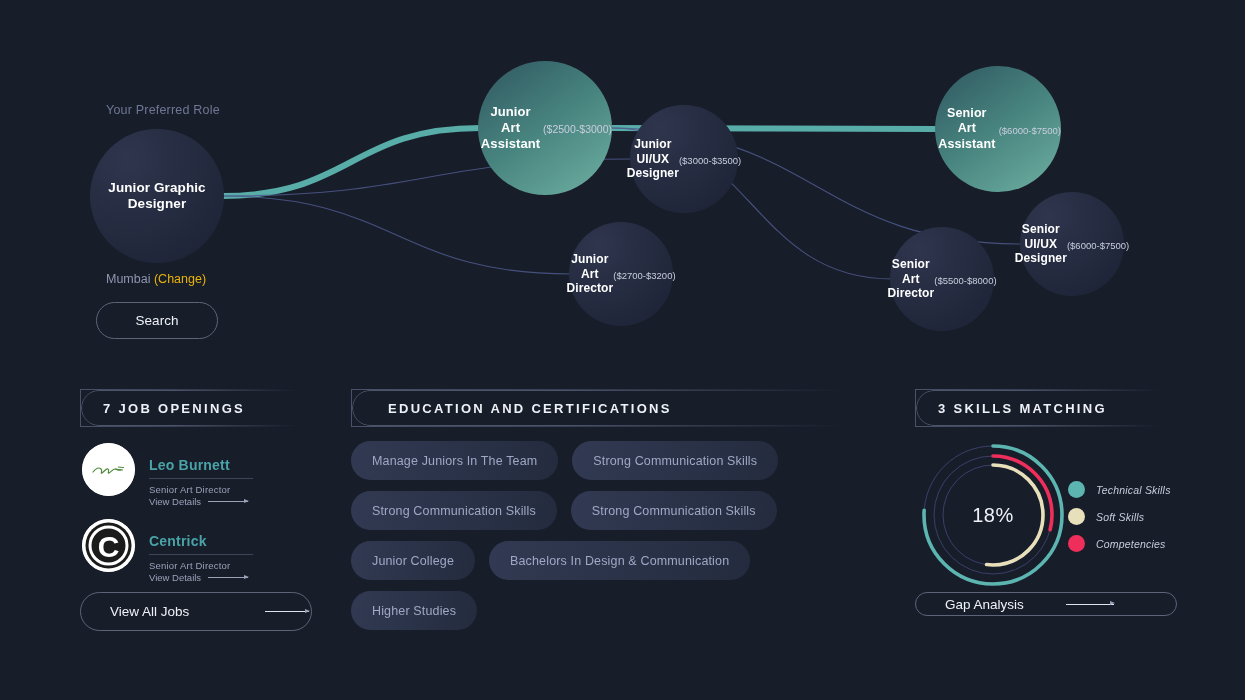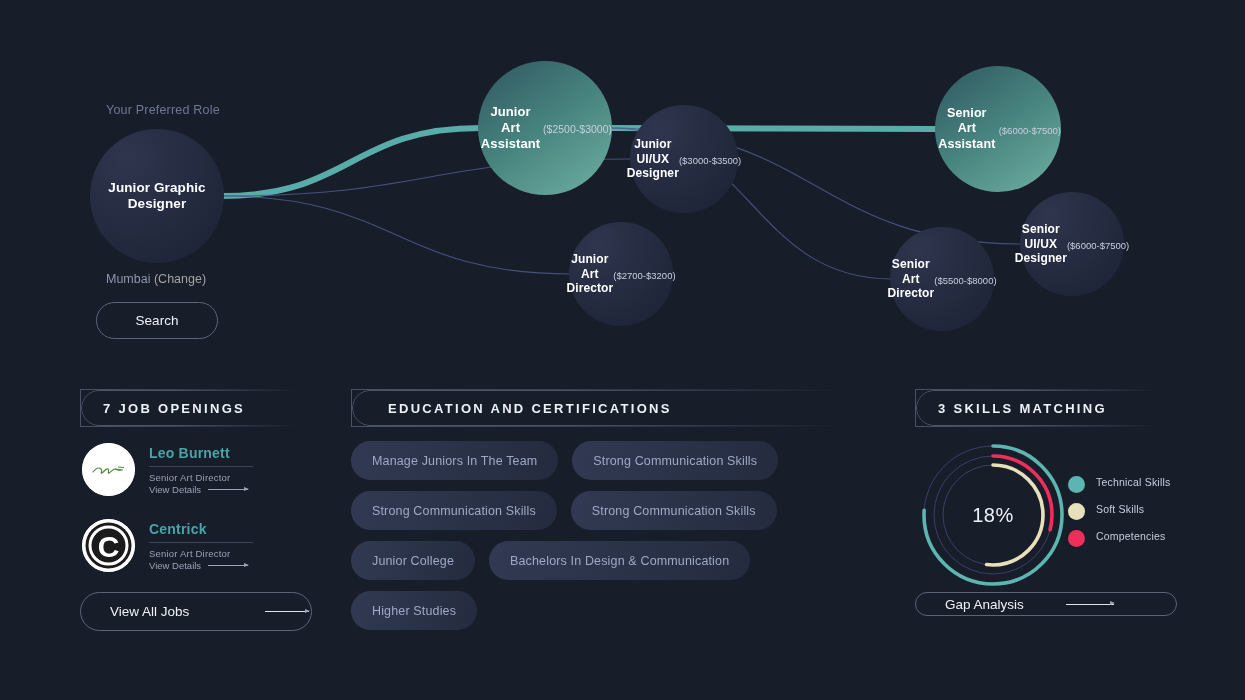--- a/index.html
+++ b/index.html
@@ -31,21 +31,21 @@
     background:linear-gradient(145deg, #2f5660 0%, #47837e 48%, #6fb0a2 100%);
   }
 
   .pref-label {
     position:absolute; color:#6f7894; font-size:12.5px;
     letter-spacing:.2px;
   }
   .loc-label {
     position:absolute; color:#8e96ae; font-size:12.5px;
   }
-  .loc-label .chg { color:#a3a3a3; }
+  .loc-label .chg { color:#eab308; }
 
   .pill-btn {
     position:absolute; display:flex; align-items:center;
     justify-content:center; gap:14px;
     border:1px solid #5d6478; border-radius:999px;
     color:#eef1f7; background:transparent; cursor:pointer;
   }
 
   
   .sec-head {
@@ -63,21 +63,21 @@
     -webkit-mask-image:linear-gradient(to right,#000 0%,#000 40%,transparent 95%);
     mask-image:linear-gradient(to right,#000 0%,#000 40%,transparent 95%);
     pointer-events:none;
   }
 
   
   .job-row { position:absolute; display:flex; align-items:flex-start; }
   .logo { width:53px; height:53px; border-radius:50%; background:#fff;
           display:flex; align-items:center; justify-content:center; overflow:hidden; flex:none; }
   .job-info { margin-left:14px; padding-top:2px; }
-  .job-co { color:#49a3a8; font-size:14px; font-weight:bold; letter-spacing:.2px; }
+  .job-co { color:#49a3a8; font-size:14px; font-weight:bold; letter-spacing:.2px;margin-top:12px; }
   .rule { width:104px; height:1px; background:#3e4559; margin:5px 0 5px 0; }
   .job-role { color:#9aa2b8; font-size:9.5px; letter-spacing:.2px; }
   .job-det { color:#9aa2b8; font-size:9.5px; display:flex; align-items:center; gap:7px; margin-top:1px; }
 
   .arrow-line { display:inline-block; position:relative; height:1px; background:#9aa2b8; }
   .arrow-line::after{
     content:""; position:absolute; right:-1px; top:-2.5px;
     border-left:5px solid #9aa2b8;
     border-top:2.5px solid transparent; border-bottom:2.5px solid transparent;
   }
@@ -93,21 +93,21 @@
   }
 
   
   #donut-wrap { position:absolute; left:918px; top:440px; width:150px; height:150px; }
   #donut-pct {
     position:absolute; left:0; top:0; width:150px; height:150px;
     display:flex; align-items:center; justify-content:center;
     color:#eef1f7; font-size:20px; letter-spacing:.5px;
   }
   .legend { position:absolute; left:1068px; top:476px; }
-  .legend-row { display:flex; gap:11px; height:27px; }
+  .legend-row { display:flex; align-items:center; gap:11px; height:27px;font-style:italic; }
   .legend-dot { width:17px; height:17px; border-radius:50%; flex:none; }
   .legend-txt { color:#c6ccdc; font-size:10.5px; letter-spacing:.2px; }
 </style>
 </head>
 <body>
 
 <div id="root">
 
   <div id="graph">
     <svg id="edges" viewBox="0 0 1245 370">

